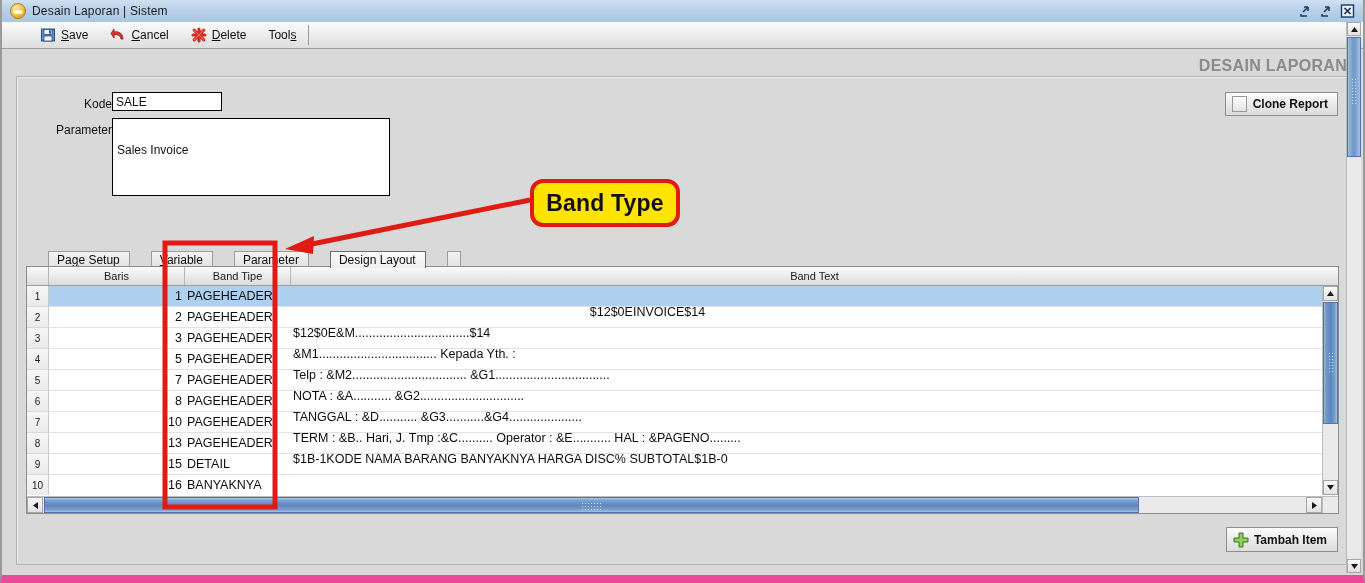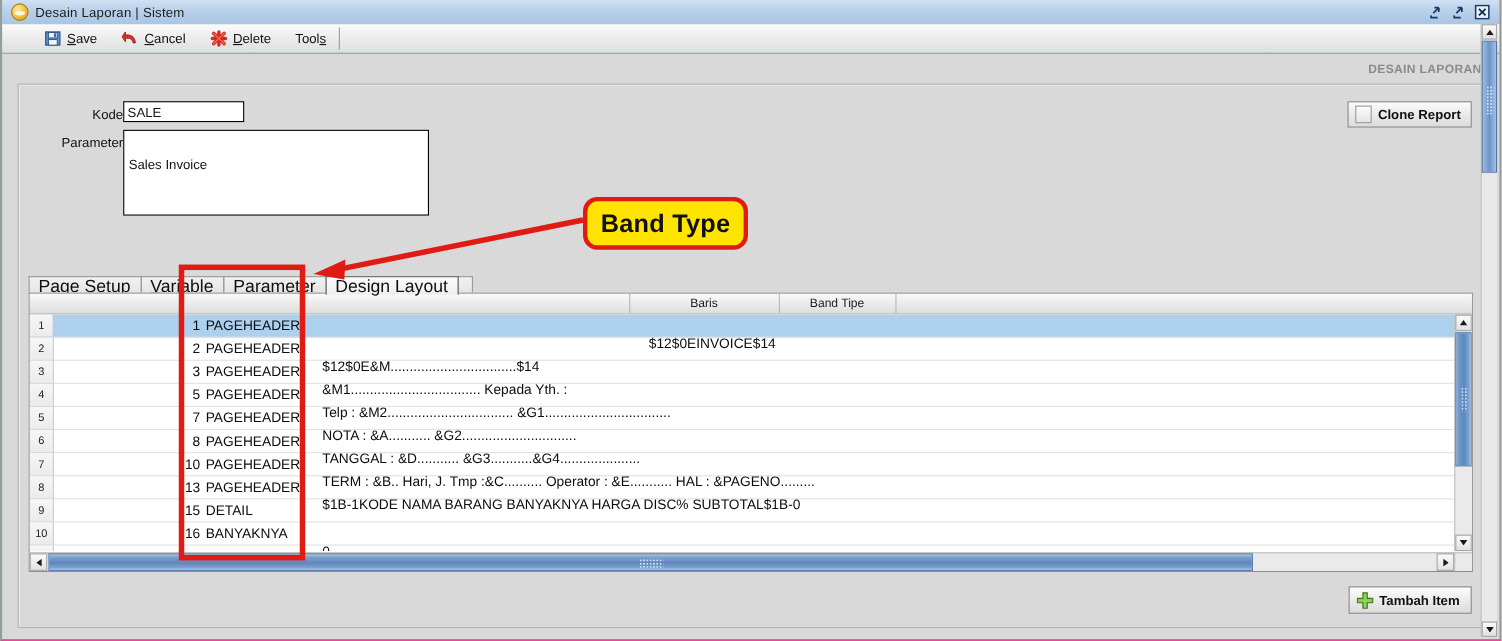--- a/index.html
+++ b/index.html
@@ -5,25 +5,25 @@
   html, body {
     margin: 0; padding: 0;
     width: 1365px; height: 583px;
     background: #d4d0c8;
     font-family: "Liberation Sans", sans-serif;
     overflow: hidden;
   }
   .app {
     position: relative;
     width: 1365px; height: 583px;
-    background: #5eead4;
+    background: #14532d;
     box-sizing: border-box;
     border-left: 2px solid #9a9a9a;
     border-right: 2px solid #9a9a9a;
-    border-bottom: 2px solid #ec4899;
+    border-bottom: 8px solid #ec4899;
   }
 
   
   .titlebar {
     position: absolute; left: 0; top: 0; right: 0; height: 22px;
     background: linear-gradient(to bottom, #cfe0f2 0%, #b9d0ea 45%, #aac6e3 100%);
     border-bottom: 1px solid #8aa7c4;
     display: flex; align-items: center;
   }
   .tb-icon {
@@ -69,21 +69,21 @@
   }
   .u { text-decoration: underline; }
 
   
   .bodywrap {
     position: absolute; left: 0; top: 49px; right: 0; bottom: 0;
     background: #d9d9d9;
   }
   .headline {
     position: absolute; right: 16px; top: 8px;
-    font-size: 11px; font-weight: bold; color: #8a8a8a;
+    font-size: 16px; font-weight: bold; color: #8a8a8a;
     letter-spacing: .3px;
   }
 
   .panel {
     position: absolute; left: 14px; top: 27px; right: 14px; bottom: 10px;
     background: #d9d9d9;
     border: 1px solid #b4b4b4;
     box-shadow: inset 1px 1px 0 #ececec;
   }
 
@@ -123,25 +123,26 @@
     border: 1px solid #9a9a9a; flex:none;
   }
 
   
   .tabs {
     position: absolute; left: 9px; top: 172px; right: 9px; height: 19px;
     display: flex; align-items: flex-end;
   }
   .tab {
     position: relative; height: 17px; line-height: 17px;
-    padding: 0 9px 0 8px; font-size: 16px; color: #0e0e0e;
+    padding: 0 9px 0 8px; font-size: 12px; color: #0e0e0e;
     background: linear-gradient(to bottom,#f2f2f2,#e2e2e2);
     border: 1px solid #9b9b9b; border-bottom: none;
     margin-right: -1px; cursor: pointer; white-space: nowrap;
     box-sizing: border-box;
+    margin-left: 22px;
   }
   .tab.sel {
     background: linear-gradient(to bottom,#fbfbfb,#eeeeee);
     border: 1px solid #6d6d6d; border-bottom: none;
     font-weight: normal; z-index: 3;
   }
 
   
   .grid {
     position: absolute; left: 9px; top: 189px; right: 9px; bottom: 50px;
@@ -388,20 +389,21 @@
         </div>
         <div class="tab" style="width:14px;padding:0;"></div>
       </div>
 
       <div class="grid">
 
         <div class="grid-head">
           <div class="gh gh-rownum"></div>
           <div class="gh gh-baris">Baris</div>
           <div class="gh gh-band">Band Tipe</div>
+          <div class="gh gh-text">Band Text</div>
         </div>
 
         <div class="grid-body" id="grid-body">
             <div class="row sel">
               <div class="cell c-rownum">1</div>
               <div class="cell c-baris">1</div>
               <div class="cell c-band">PAGEHEADER</div>
               <div class="cell c-text" style="text-align: center; padding-right: 320px;">$12$0EINVOICE$14</div>
             </div>
             <div class="row">

